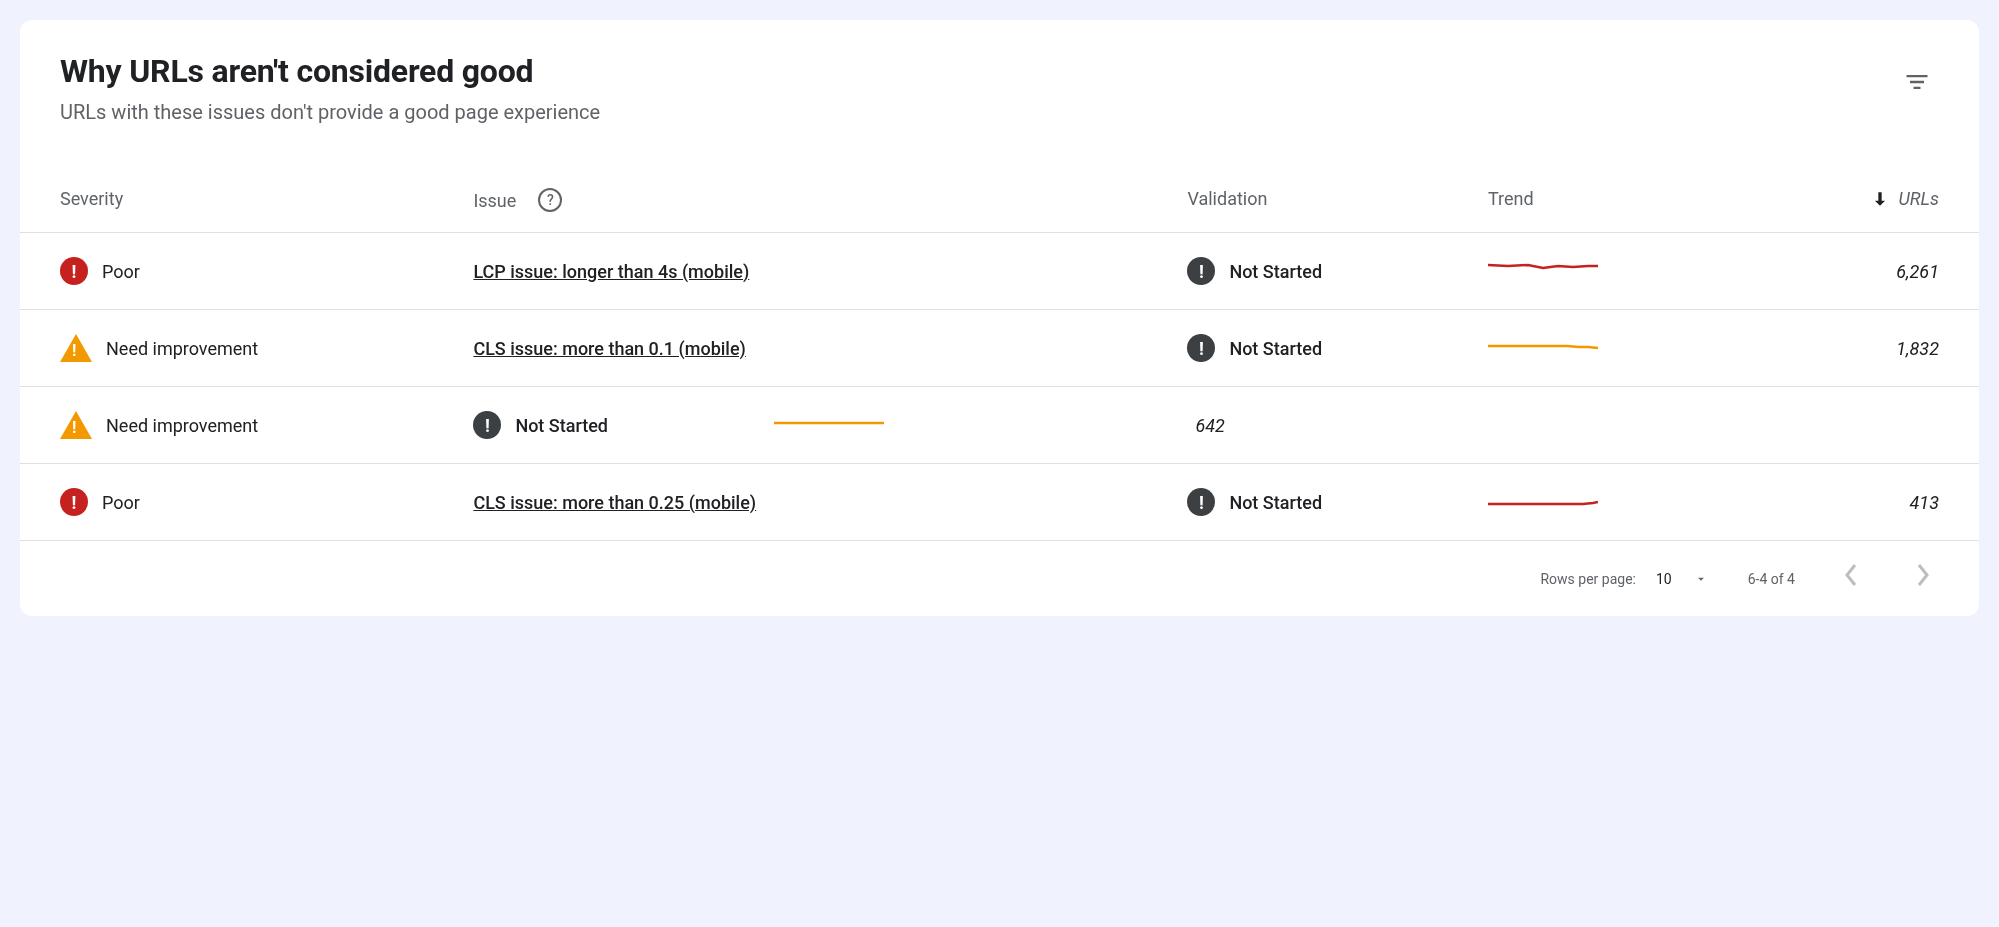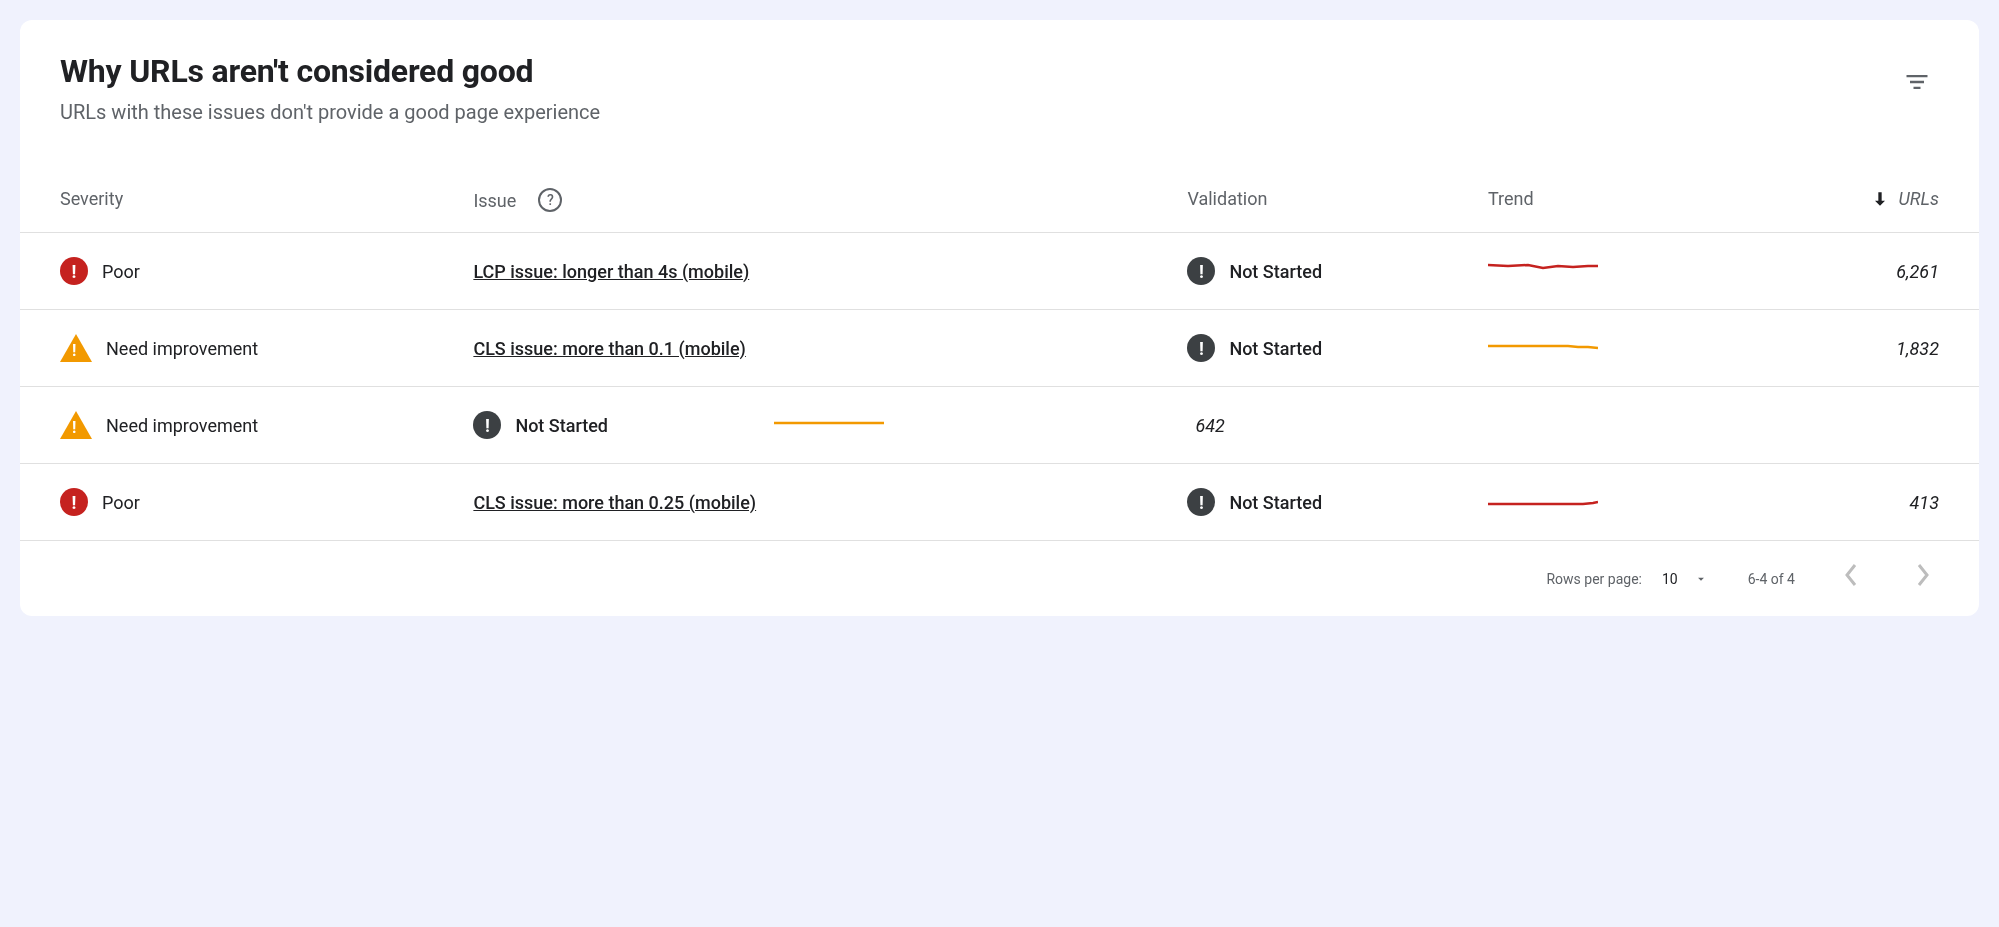--- a/index.html
+++ b/index.html
@@ -115,21 +115,21 @@
       display: flex;
       justify-content: flex-end;
       align-items: center;
       padding: 20px 40px;
       gap: 40px;
       color: #5f6368;
       font-size: 14px;
       border-top: 1px solid #e0e0e0;
     }
     .rpp { display: flex; align-items: center; gap: 20px; }
-    .rpp-select { display: flex; align-items: center; gap: 16px; color: #202124; cursor: pointer; }
+    .rpp-select { display: flex; align-items: center; gap: 22px; color: #202124; cursor: pointer; }
     .nav-btn { color: #bdbdbd; cursor: pointer; padding: 0 8px; font-size: 28px; user-select: none; }
     .arrow-down-icon { display: inline-flex; }
   </style>
 </head>
 <body>
 
 <div class="card">
   <div class="header">
     <div class="header-text">
       <h1 class="title">Why URLs aren't considered good</h1>

